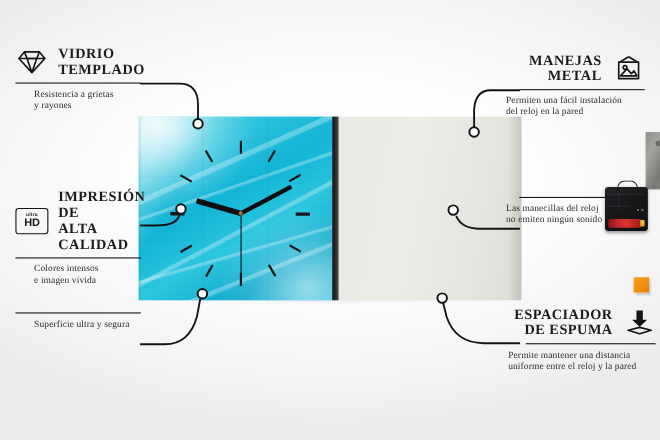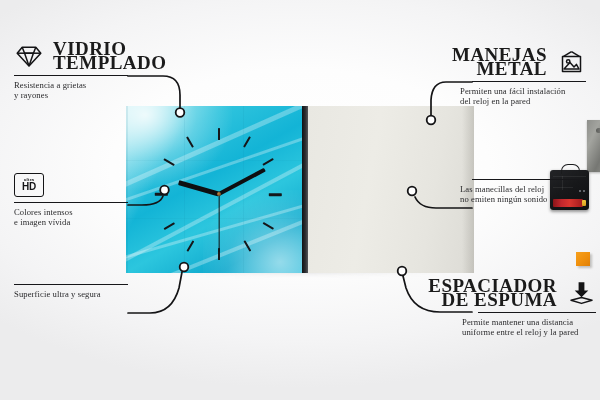--- a/index.html
+++ b/index.html
@@ -12,35 +12,36 @@
     position:relative;width:600px;height:400px;
     background:
       radial-gradient(ellipse 70% 55% at 50% 42%, #ffffff 0%, #fdfdfd 45%, #f4f4f5 78%, #ececed 100%);
   }
   
   .feat{position:absolute;}
   .feat .row{display:flex;align-items:center;gap:9px;}
   .feat.right .row{justify-content:flex-end;}
   .title{
     font-family:"Liberation Serif",serif;
-    font-size:19px;line-height:14.4px;
+    font-size:13px;line-height:14.4px;
     font-weight:700;color:#1b1b1b;
     letter-spacing:.45px;
     text-transform:uppercase;
     white-space:pre-line;
   }
   .feat.right .title{text-align:right;}
   .rule{
     height:1.3px;background:#17171a;margin-top:4px;
   }
   .desc{
     font-family:"Liberation Serif",serif;
     font-size:8.6px;line-height:10.6px;
     color:#2a2a2c;margin-top:3.5px;white-space:pre-line;
     letter-spacing:.1px;
+    margin-left:17px;
   }
   .feat.right .desc{text-align:left;}
   .ico{width:30px;height:26px;flex:0 0 30px;display:flex;align-items:center;justify-content:center;}
   .ico svg{display:block;}
 
   
   .hdbox{
     width:28px;height:22px;border:1.6px solid #141416;border-radius:3px;
     display:flex;flex-direction:column;align-items:center;justify-content:center;
     line-height:1;
@@ -237,20 +238,22 @@
   </div>
 
   <div class="feat left" style="left:14px;top:172px;width:114px;">
     <div class="row">
       <span class="ico">
         <span class="hdbox">
           <span class="u">ultra</span>
           <span class="h">HD</span>
         </span>
       </span>
+      <span class="title">IMPRESIÓN DE
+ALTA CALIDAD</span>
     </div>
     <div class="rule"></div>
     <div class="desc">Colores intensos
 e imagen vívida</div>
   </div>
 
   <div class="feat left" style="left:14px;top:280px;width:114px;">
     <div class="rule"></div>
     <div class="desc">Superficie ultra y segura</div>
   </div>

